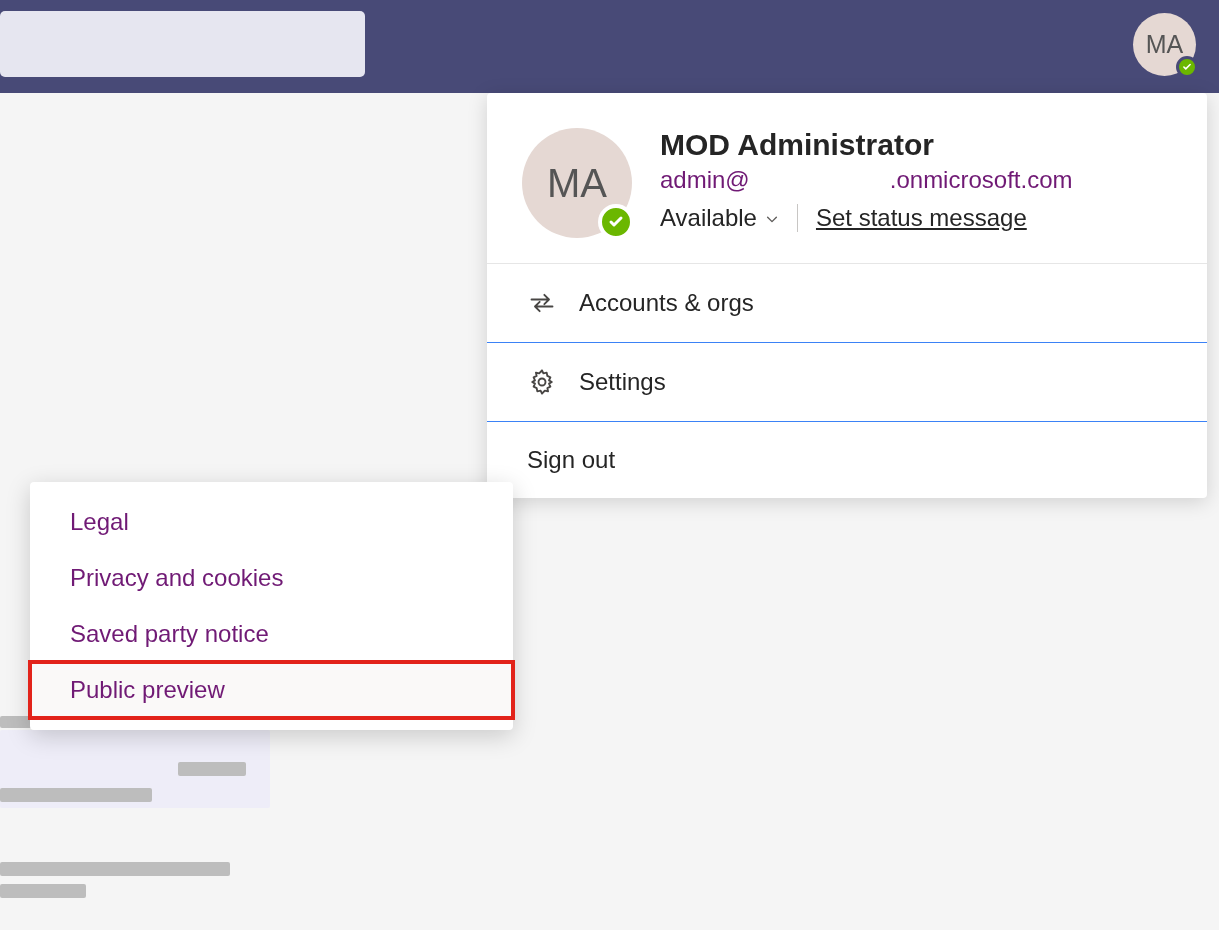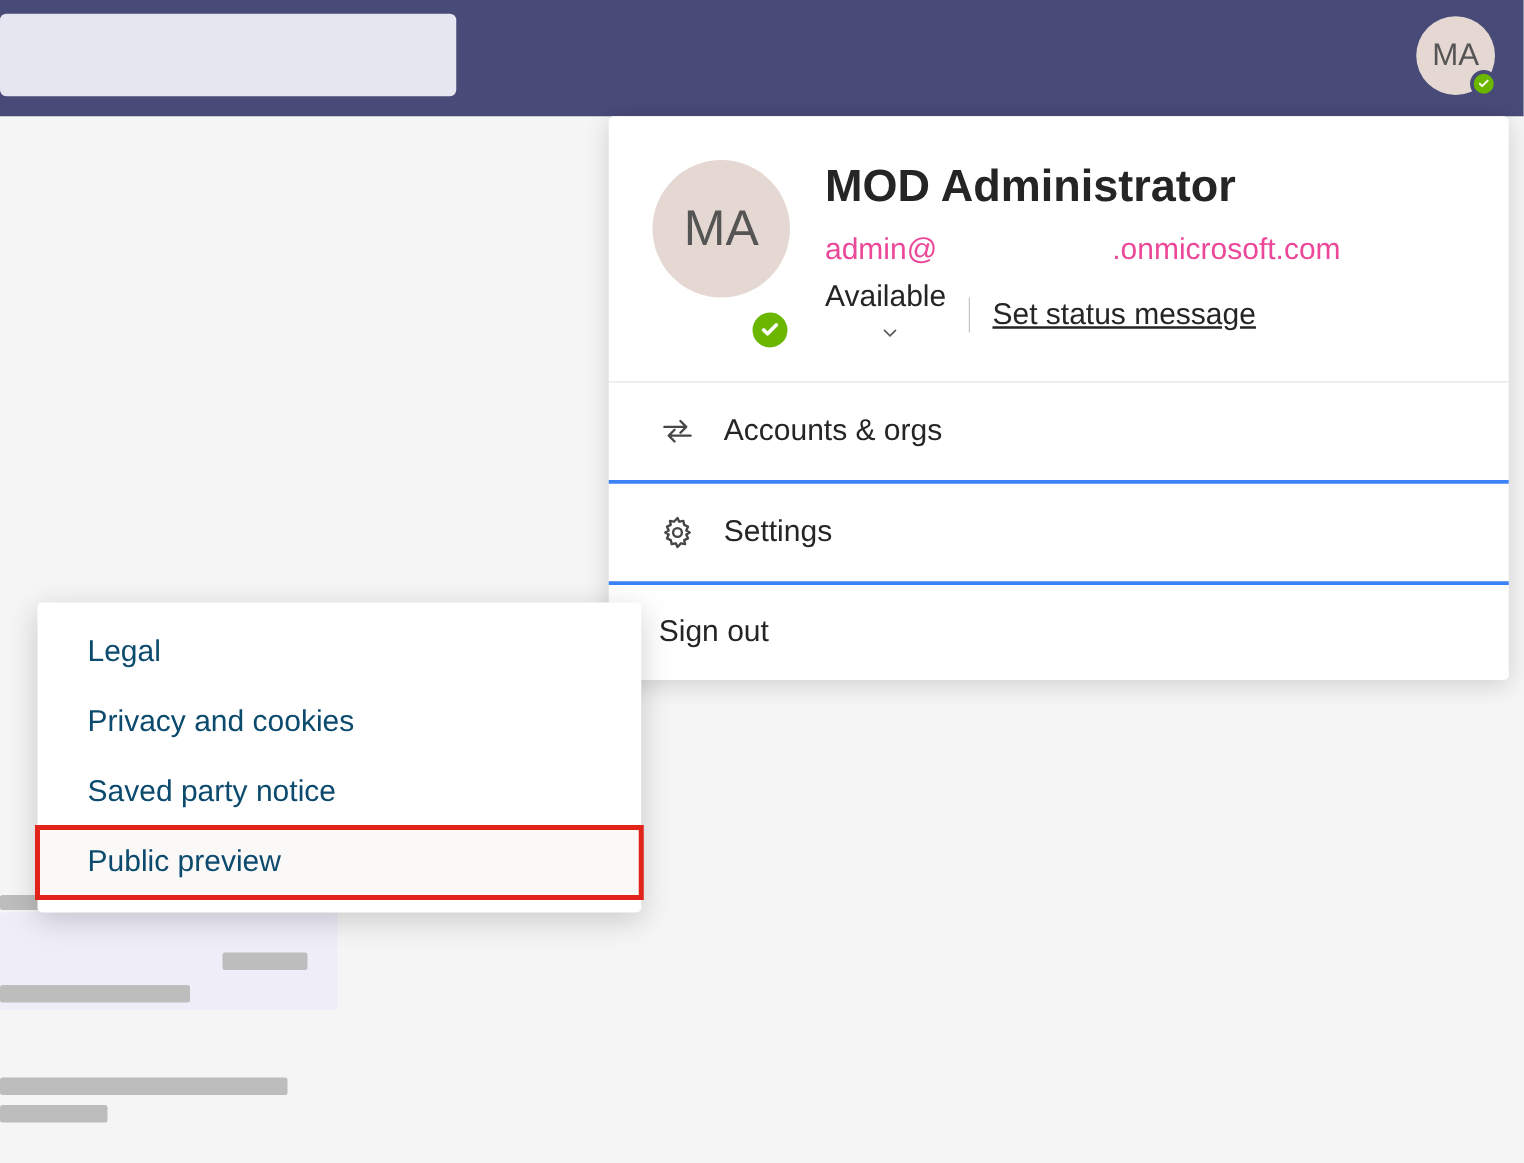--- a/index.html
+++ b/index.html
@@ -85,34 +85,34 @@
     height: 36px;
     border-radius: 50%;
     background: #6bb700;
     border: 4px solid #fff;
     display: flex;
     align-items: center;
     justify-content: center;
   }
   .presence-badge-lg svg { width: 16px; height: 16px; }
   .profile-texts { flex: 1; color: #252525; }
-  .display-name { font-size: 36px; font-weight: 600; margin-bottom: 16px; }
-  .email { font-size: 24px; color: #ec4899; margin-bottom: 10px; }
+  .display-name { font-size: 30px; font-weight: 600; margin-bottom: 4px; }
+  .email { font-size: 24px; color: #701a75; margin-bottom: 10px; }
   .status-row { display: flex; align-items: center; font-size: 24px; color: #252525; }
-  .status-btn { display: inline-flex; align-items: center; cursor: pointer; margin-right: 18px; flex-direction: column; }
+  .status-btn { display: inline-flex; align-items: center; cursor: pointer; margin-right: 18px; }
   .chevron-down-sm { margin-left: 8px; }
   .divider-vert {
     width: 1px;
     height: 28px;
     background: #c8c6c4;
     margin-right: 18px;
   }
   .set-status { cursor: pointer; text-decoration: underline; }
   
-  .menu-section { padding: 10px 0; border-bottom: 3px solid #3b82f6; }
+  .menu-section { padding: 10px 0; border-bottom: 1px solid #3b82f6; }
   .menu-section:last-child { border-bottom: none; text-align: right; }
   .menu-item {
     display: flex;
     align-items: center;
     padding: 14px 40px;
     font-size: 24px;
     color: #252525;
     cursor: pointer;
     position: relative;
   }
@@ -143,21 +143,21 @@
     width: 483px;
     background: #fff;
     box-shadow: 0 6px 24px rgba(0,0,0,0.18);
     border-radius: 4px;
     padding: 12px 0;
     z-index: 200;
   }
   .submenu-item {
     padding: 14px 40px;
     font-size: 24px;
-    color: #0c4a6e;
+    color: #701a75;
     cursor: pointer;
   }
   .submenu-item.highlight {
     background: #faf9f8;
     outline: 4px solid #e2231a;
     outline-offset: -2px;
     position: relative;
     z-index: 1;
   }
 

